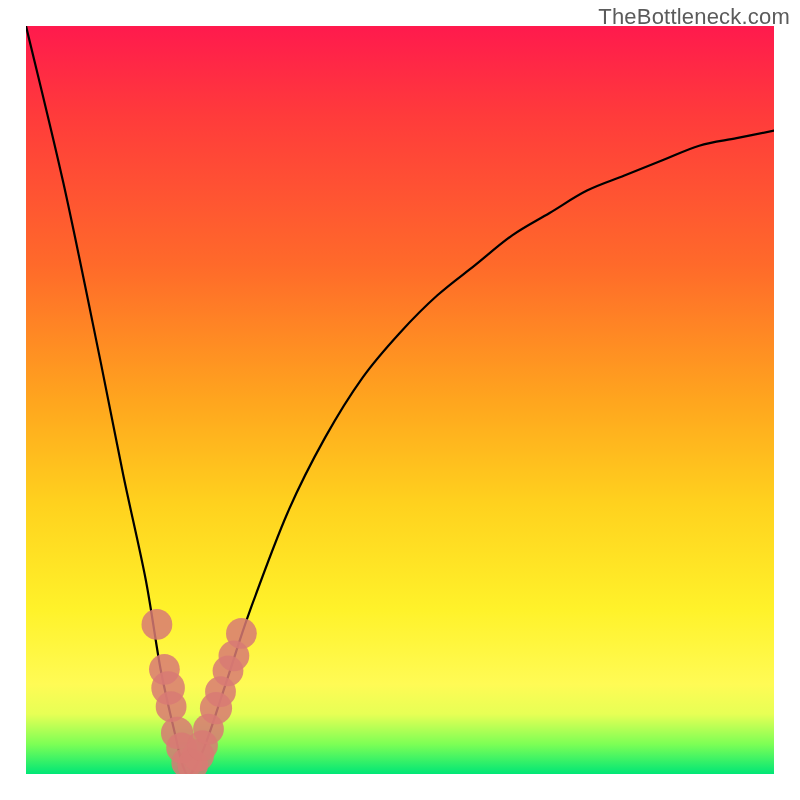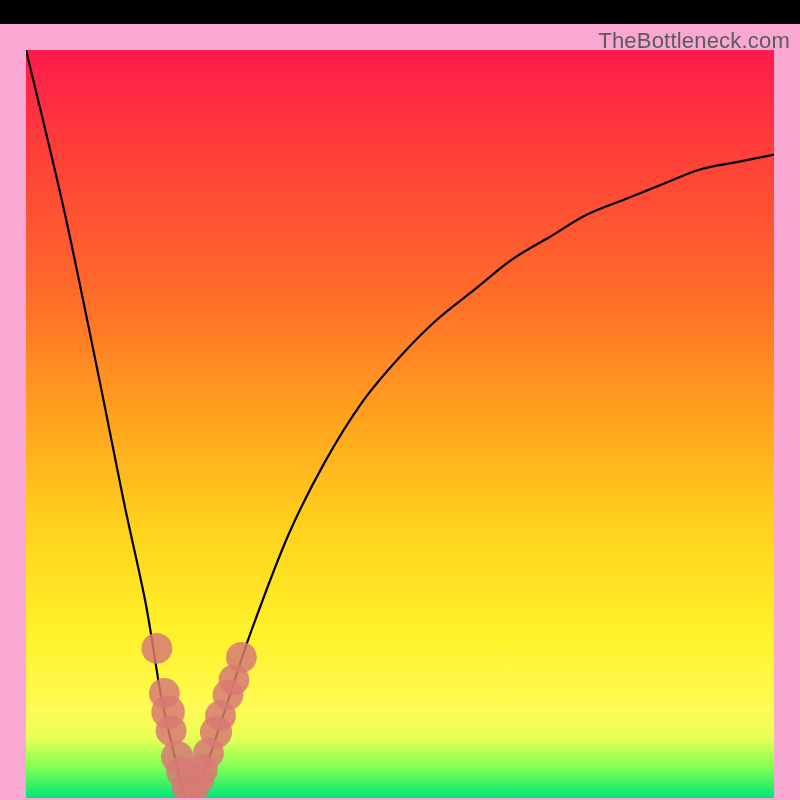--- a/index.html
+++ b/index.html
@@ -7,22 +7,21 @@
     padding: 0;
     width: 800px;
     height: 800px;
     overflow: hidden;
     background: #000;
     font-family: Arial, Helvetica, sans-serif;
   }
   .frame {
     position: absolute;
     inset: 0;
-    background: #f9a8d4;
-    margin-top: 24px;
+    background: #ffffff;
   }
   .plot {
     position: absolute;
     left: 26px;
     top: 26px;
     width: 748px;
     height: 748px;
   }
   .gradient {
     position: absolute;

